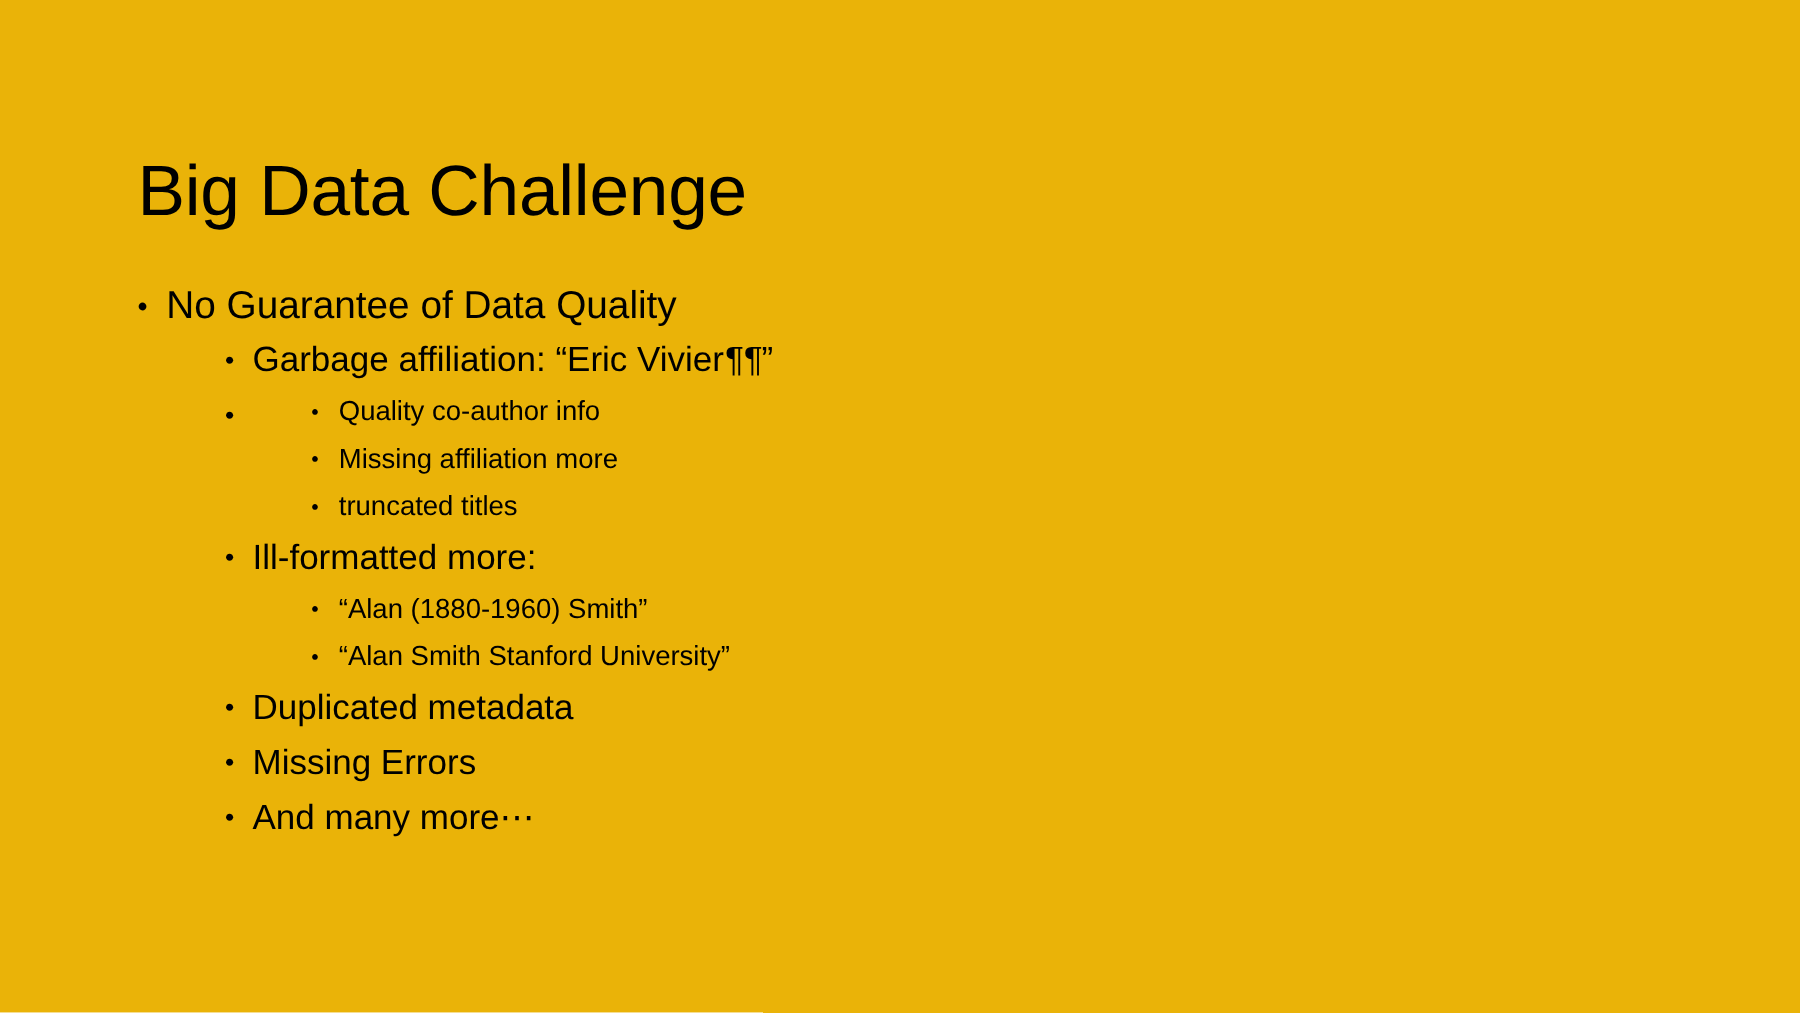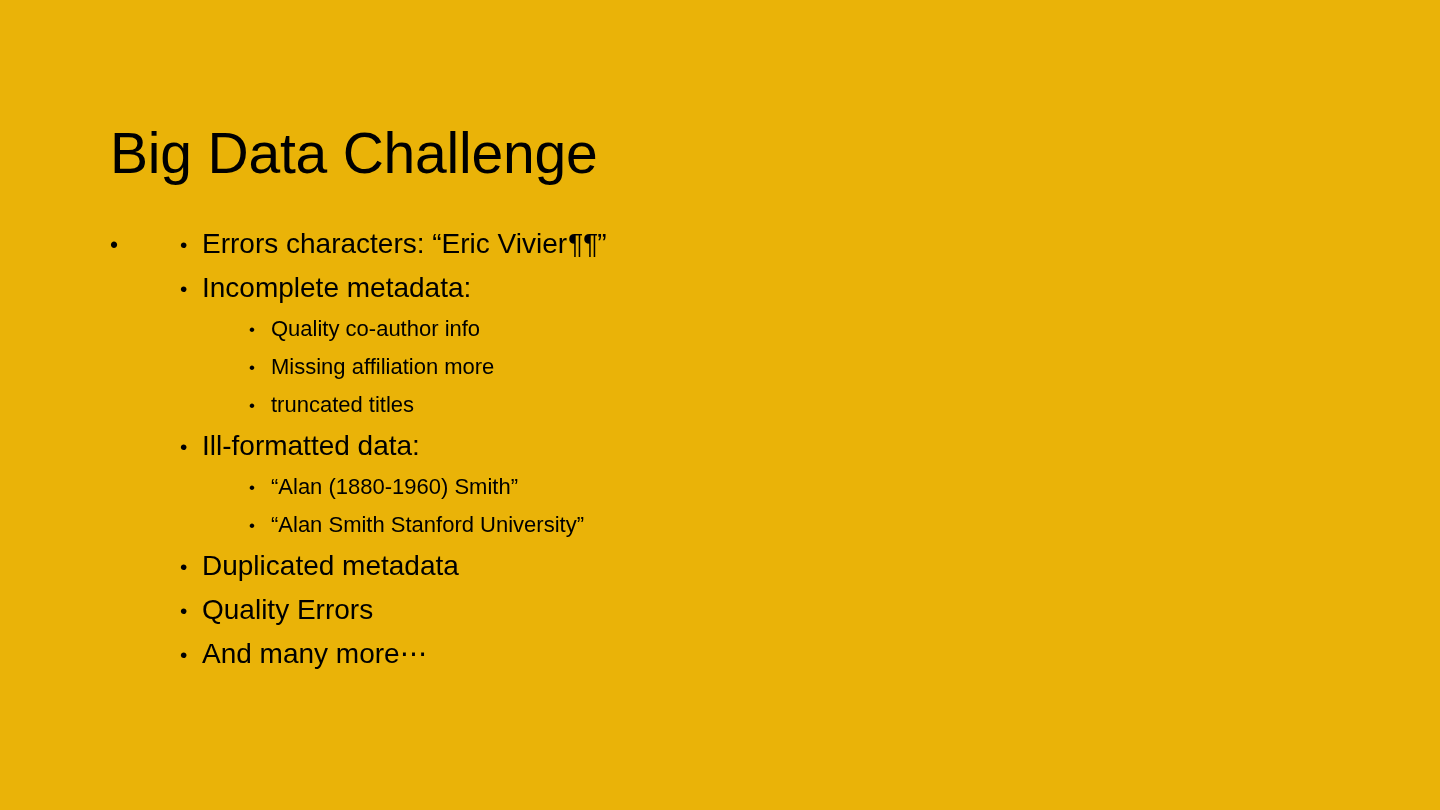--- a/index.html
+++ b/index.html
@@ -110,72 +110,72 @@
 
 <div id="slide" style="background: #eab308; color: rgb(0, 0, 0);">
 
   <h1 id="slide-title">Big Data Challenge</h1>
 
   <div id="body-block">
     <ul class="bullets">
 
       <li class="bullet lvl1">
         <span class="marker">•</span>
+        <span class="btext">No Guarantee of Data Quality</span>
 
         <ul class="bullets lvl2">
 
           <li class="bullet lvl2">
             <span class="marker">•</span>
-            <span class="btext"><span>Errors characters: “</span><span class="ital">Eric Vivier</span><span class="pil">¶¶</span><span>”</span></span>
+            <span class="btext"><span>Garbage affiliation: “</span><span class="ital">Eric Vivier</span><span class="pil">¶¶</span><span>”</span></span>
           </li>
 
           <li class="bullet lvl2">
             <span class="marker">•</span>
-            <span class="btext">Incomplete metadata:</span>
 
             <ul class="bullets lvl3">
               <li class="bullet lvl3">
                 <span class="marker">•</span>
                 <span class="btext">Quality co-author info</span>
               </li>
               <li class="bullet lvl3">
                 <span class="marker">•</span>
                 <span class="btext">Missing affiliation more</span>
               </li>
               <li class="bullet lvl3">
                 <span class="marker">•</span>
                 <span class="btext">truncated titles</span>
               </li>
             </ul>
           </li>
 
           <li class="bullet lvl2">
             <span class="marker">•</span>
-            <span class="btext">Ill-formatted data:</span>
+            <span class="btext">Ill-formatted more:</span>
 
             <ul class="bullets lvl3">
               <li class="bullet lvl3">
                 <span class="marker">•</span>
                 <span class="btext ital">“Alan (1880-1960) Smith”</span>
               </li>
               <li class="bullet lvl3">
                 <span class="marker">•</span>
                 <span class="btext ital">“Alan Smith Stanford University”</span>
               </li>
             </ul>
           </li>
 
           <li class="bullet lvl2">
             <span class="marker">•</span>
             <span class="btext">Duplicated metadata</span>
           </li>
 
           <li class="bullet lvl2">
             <span class="marker">•</span>
-            <span class="btext">Quality Errors</span>
+            <span class="btext">Missing Errors</span>
           </li>
 
           <li class="bullet lvl2">
             <span class="marker">•</span>
             <span class="btext">And many more⋯</span>
           </li>
 
         </ul>
       </li>
 

